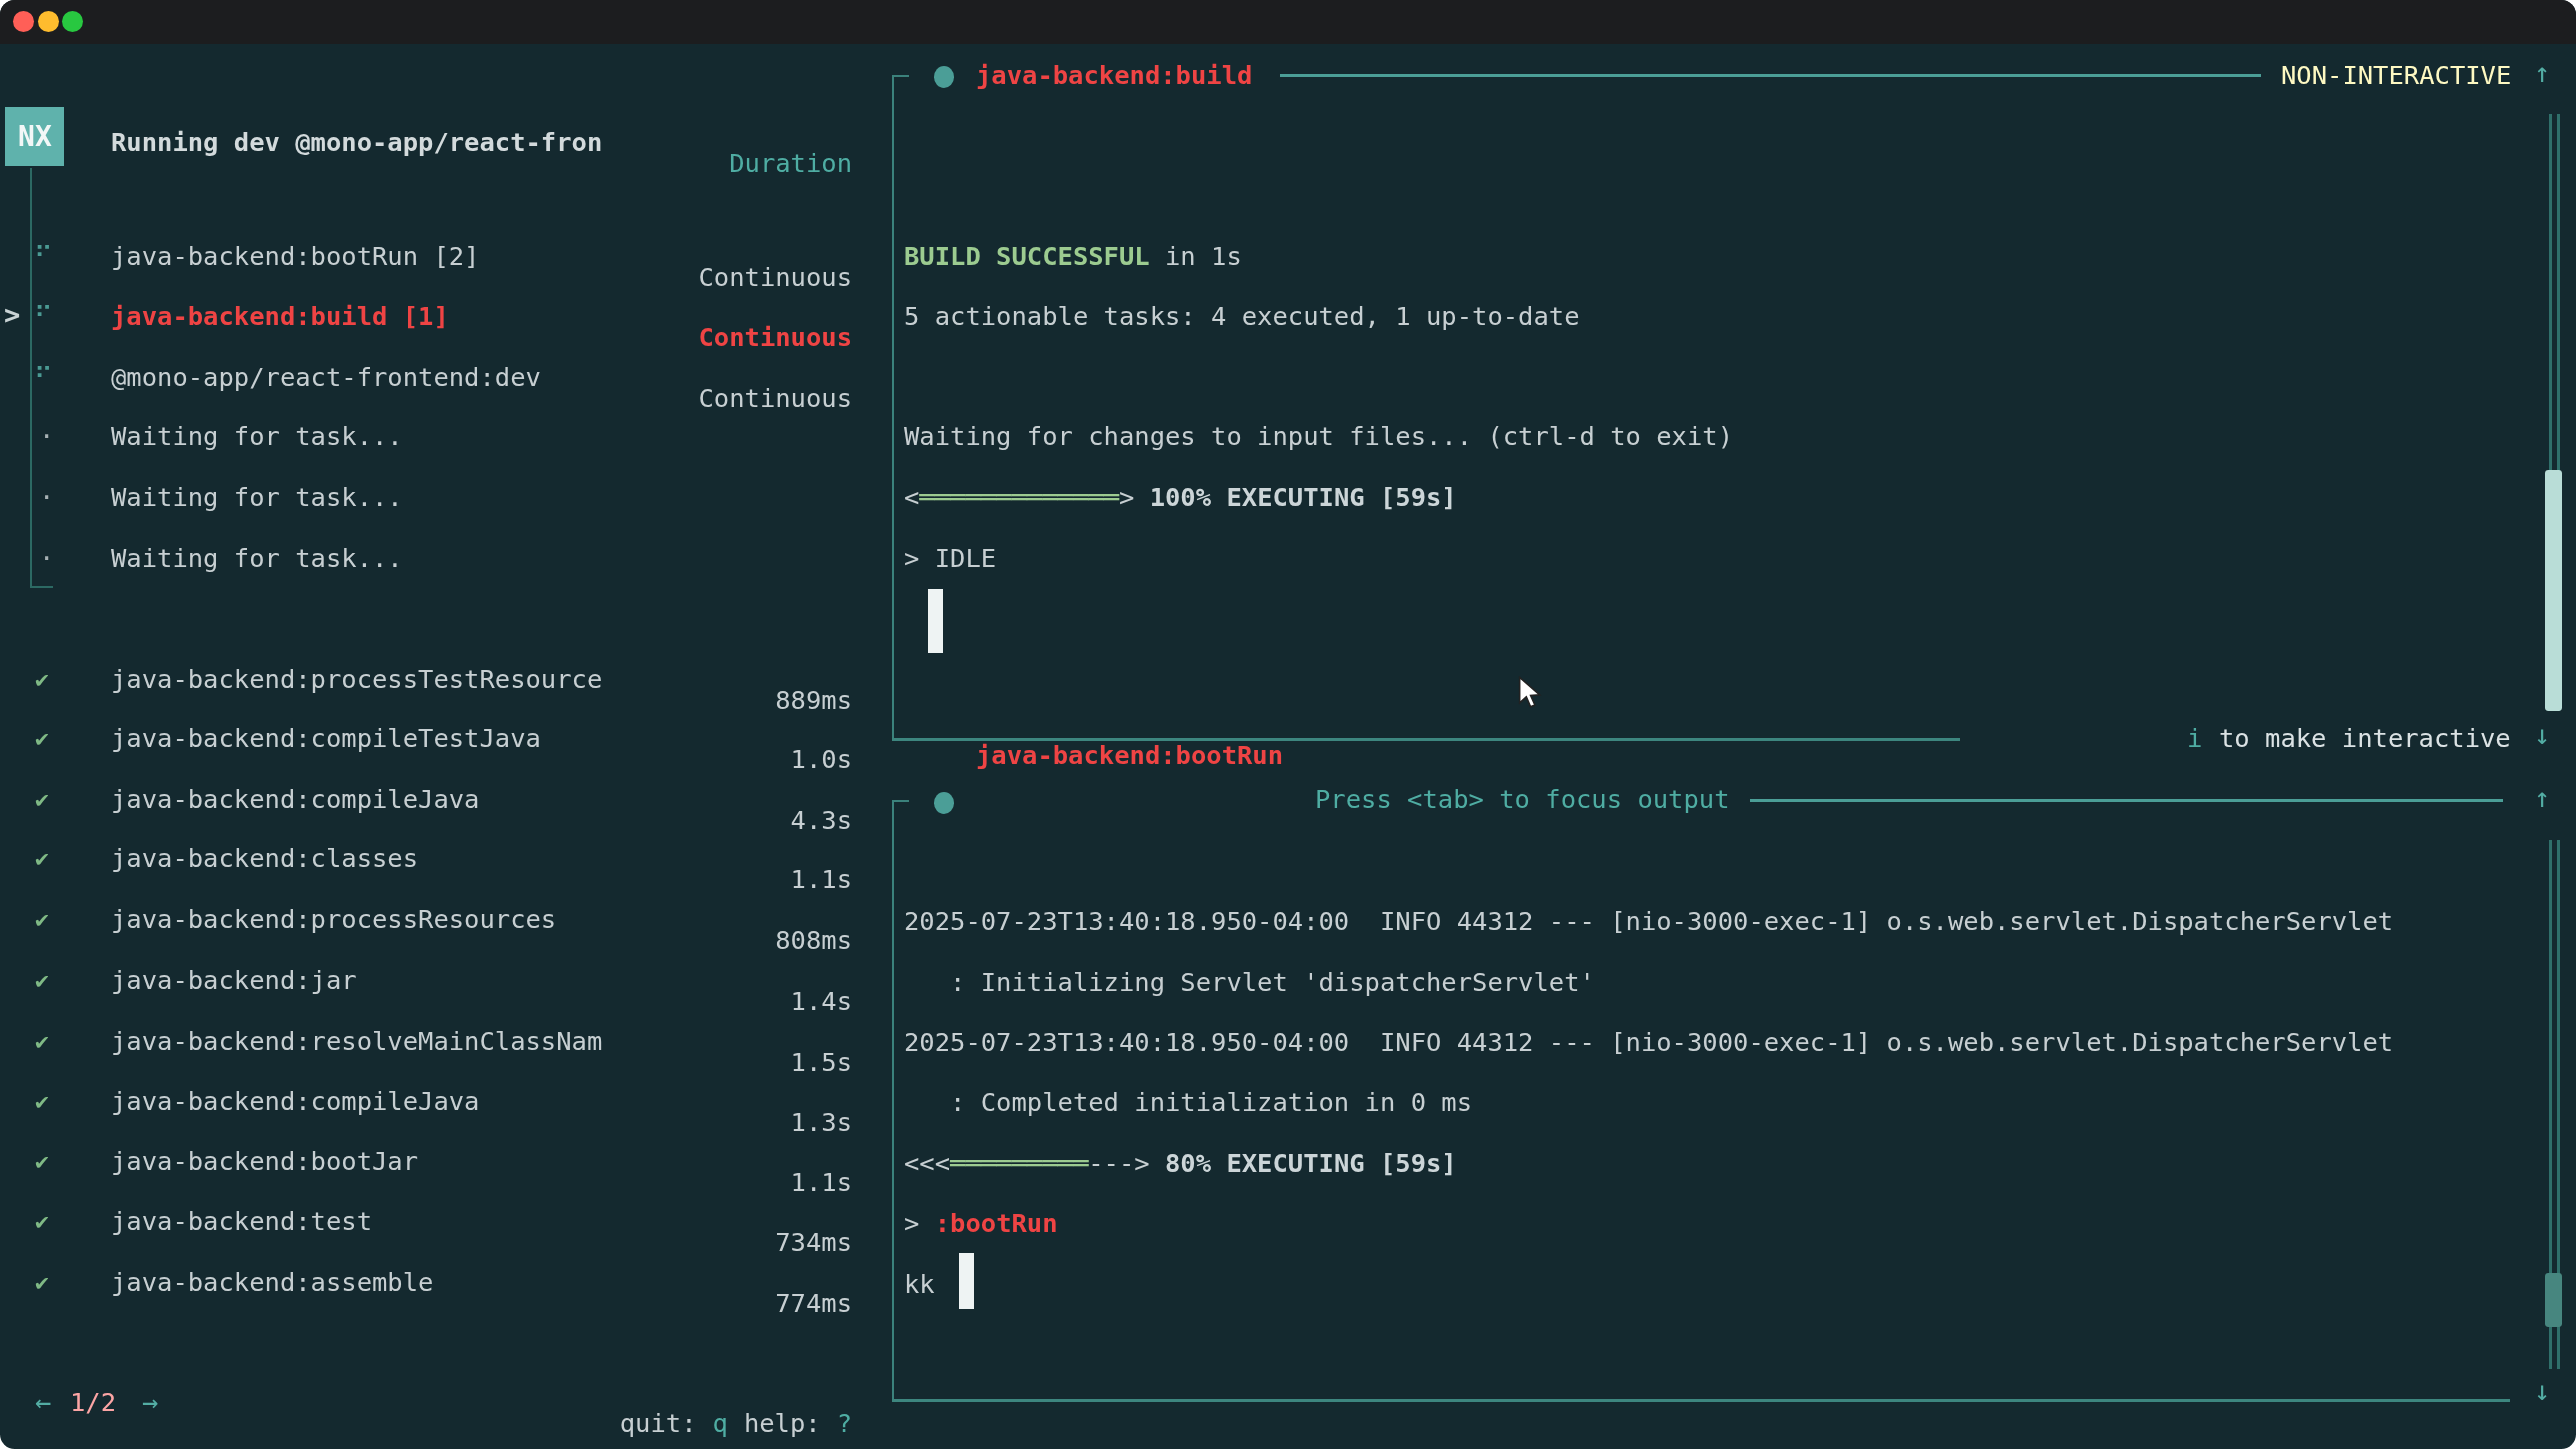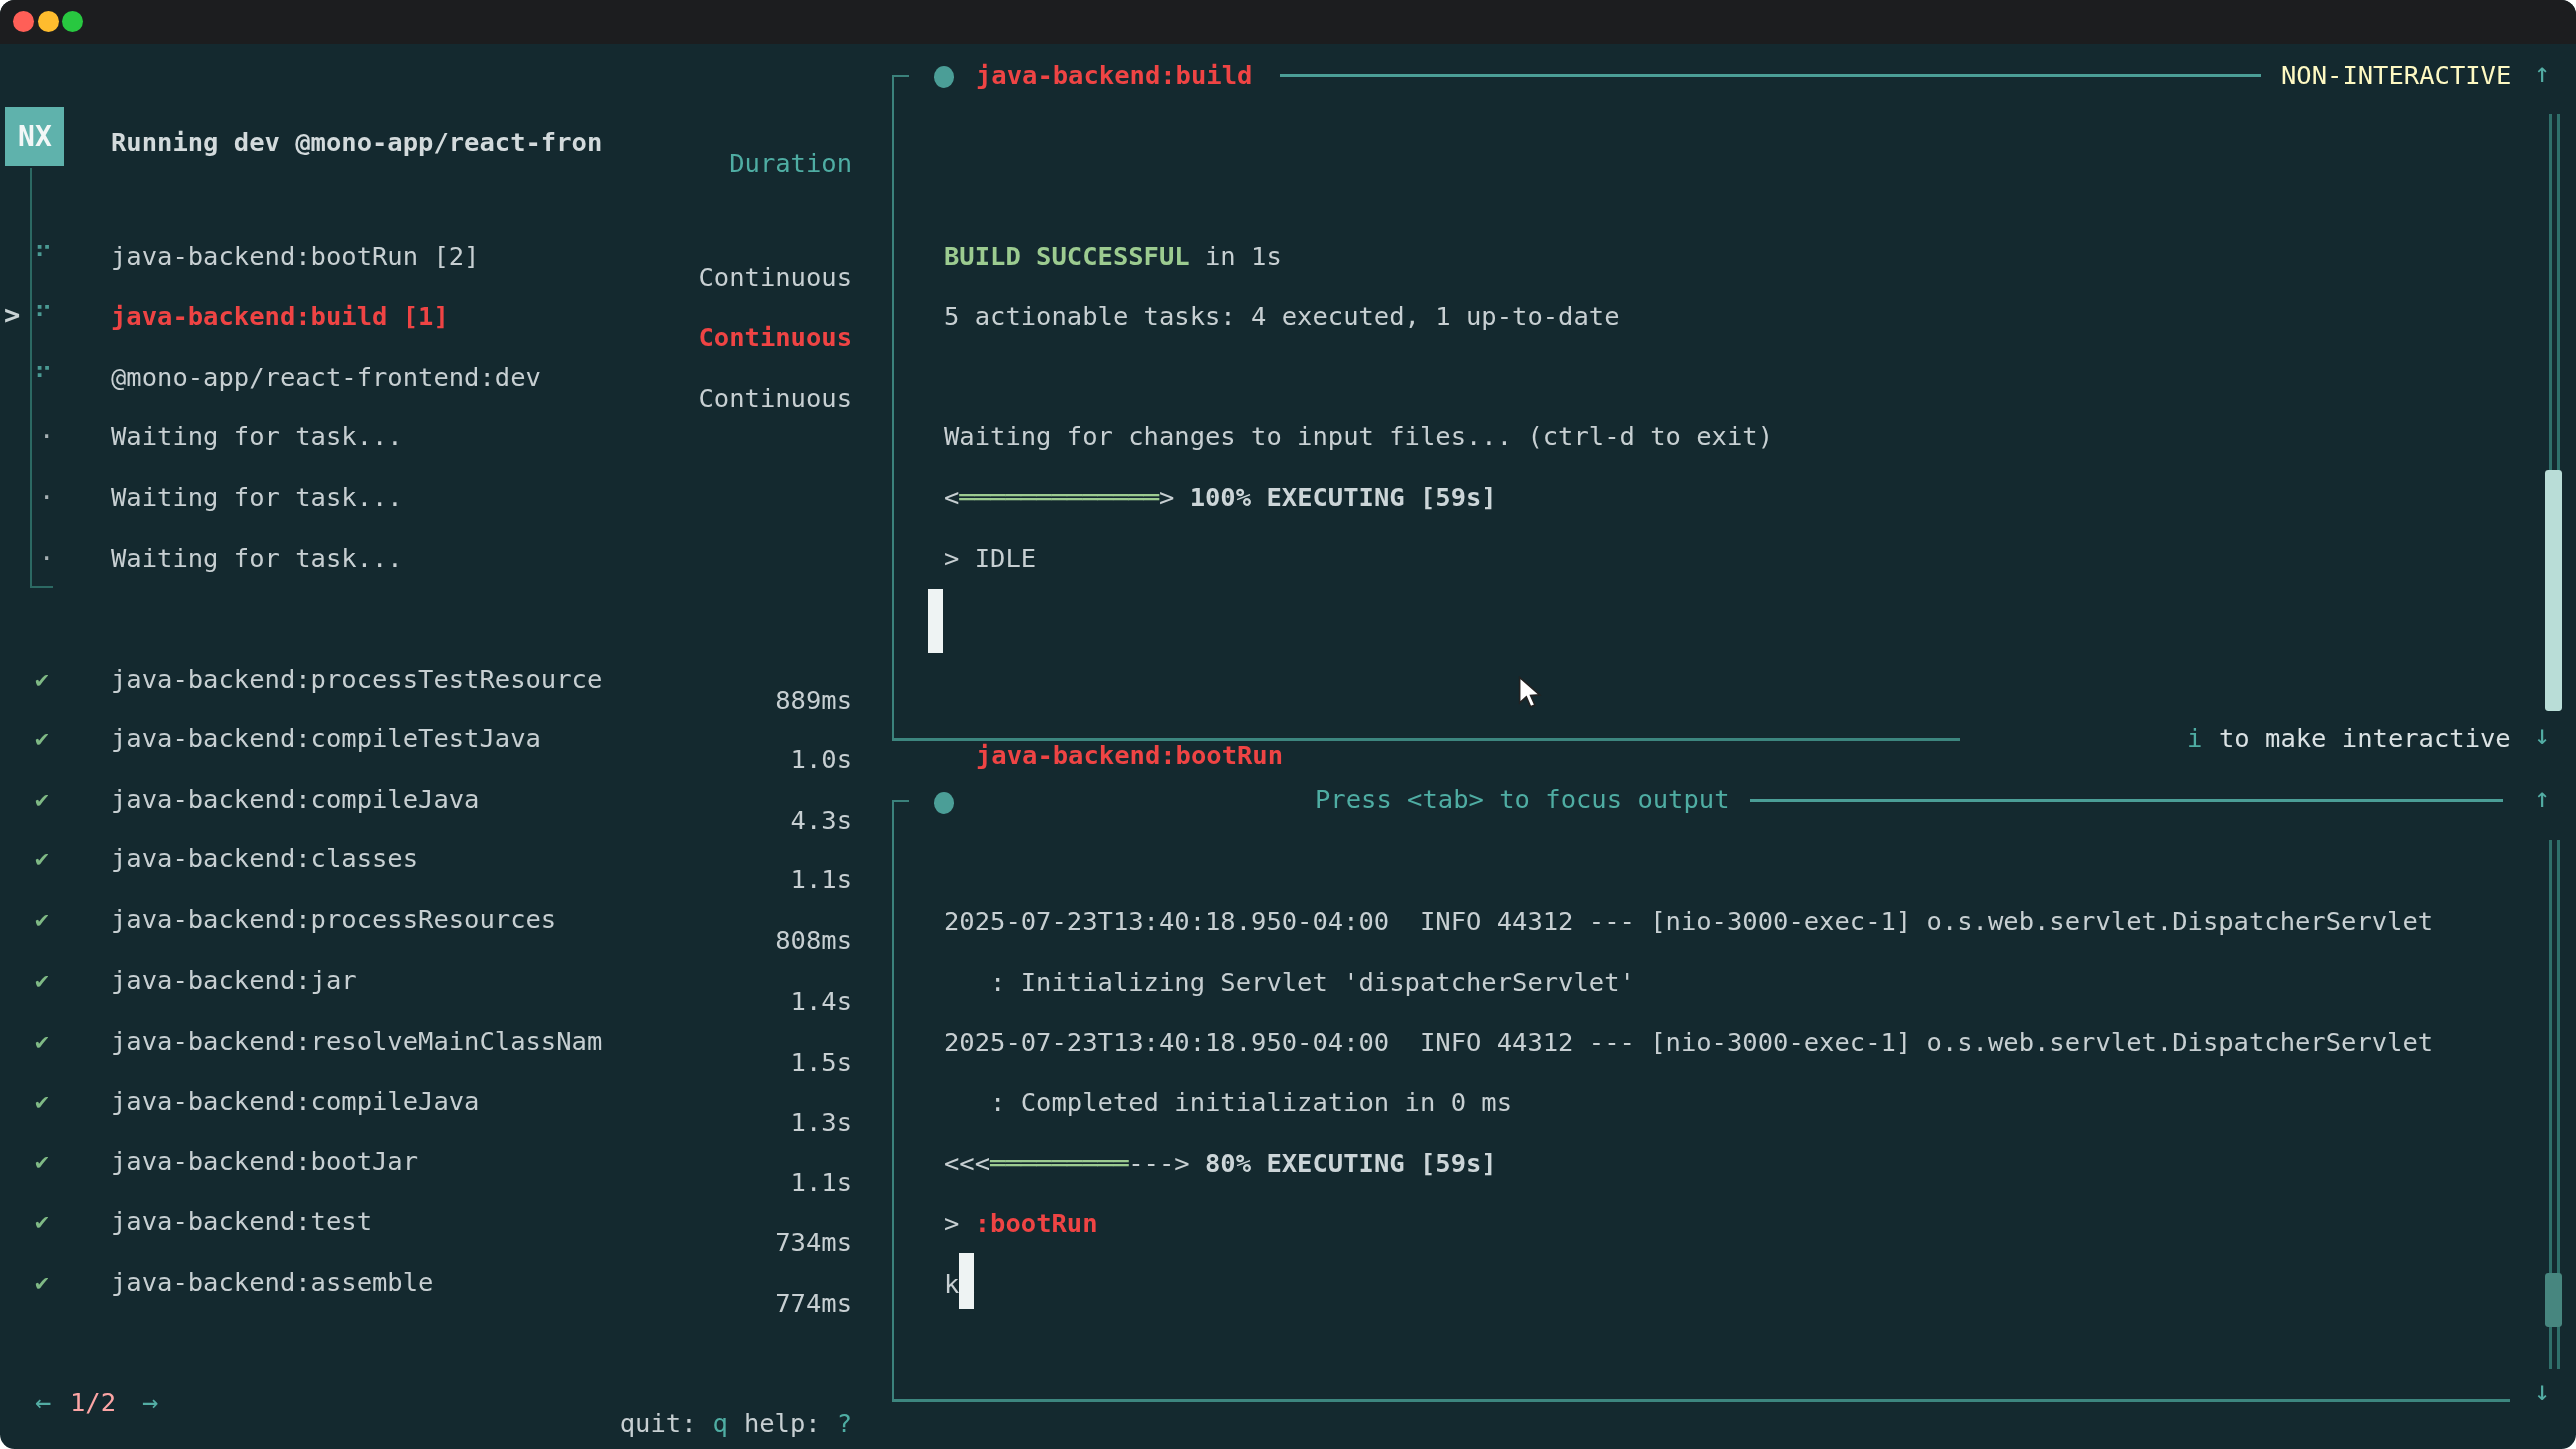--- a/index.html
+++ b/index.html
@@ -32,21 +32,21 @@
   .groupline{position:absolute;left:30px;top:168px;width:2px;height:419px;background:#2c6963;}
   .groupstub{position:absolute;left:30px;top:586px;width:23px;height:2px;background:#2c6963;}
   .caret{position:absolute;left:4px;top:299px;color:#c9d3d5;font-weight:bold;font-size:27px;}
 
   
   .vborder{position:absolute;width:2px;background:#3b827c;}
   .hstub{position:absolute;height:2px;background:#3b827c;}
   .hline{position:absolute;height:2.7px;background:#4b9e97;}
   .bullet{position:absolute;width:20px;height:21.5px;border-radius:50%;background:#4b9e97;}
   .arrow{color:#53ada4;font-size:27px;}
-  .ln{position:absolute;left:944px;white-space:pre;}
+  .ln{position:absolute;left:904px;white-space:pre;}
   .cursorblock{position:absolute;background:#eef3f3;}
   .track{position:absolute;width:2.7px;background:#2f6f6a;}
   .thumb{position:absolute;width:17.4px;border-radius:3.4px;}
   .thumb.light{background:#b9ddd7;}
   .thumb.dark{background:#47867f;}
   .mouse{position:absolute;left:1517px;top:676px;}
 </style>
 </head>
 <body>
 

